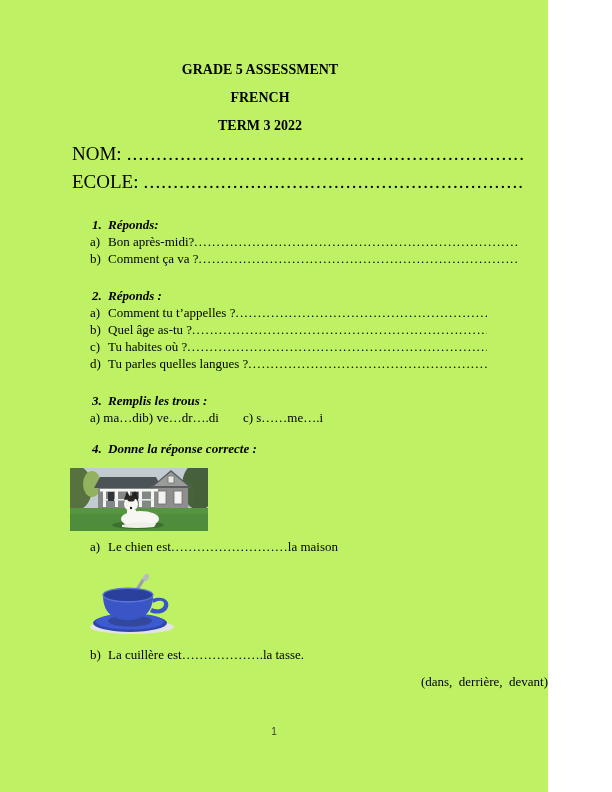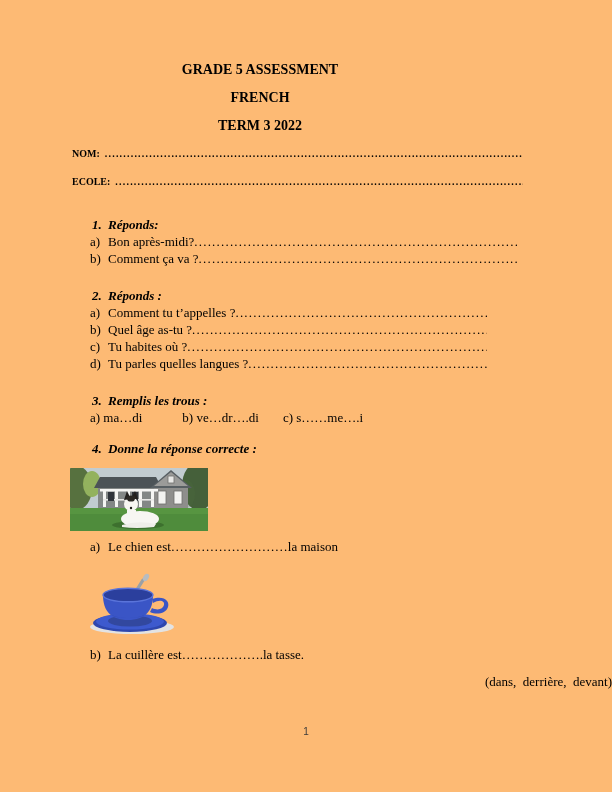--- a/index.html
+++ b/index.html
@@ -1,44 +1,44 @@
 <!DOCTYPE html>
 <html><head>
 <meta charset="utf-8">
 <style>
   html,body { margin:0; padding:0; background:#ffffff; }
   .page {
-    width:612px; height:792px; position:relative; background:#fdba74;
+    width:548px; height:792px; position:relative; background:#bef264;
     color:#000; font-family:"Liberation Serif", serif;
     font-size:13px; line-height:17px; overflow:hidden;
   }
   
   .header { padding-top:56px; margin-left:72px; width:376px; text-align:center; }
   .header .hline { font-weight:bold; font-size:14px; line-height:28px; }
   
   .fields { margin-left:72px; width:451px; }
-  .field { display:flex; align-items:flex-start; font-weight:bold; font-size:10px; line-height:28px; }
+  .field { display:flex; align-items:flex-start; font-weight:normal; font-size:19px; line-height:28px; }
   .field .flabel { margin-right:5px; white-space:nowrap; }
   .leader { flex:1 1 auto; overflow:hidden; white-space:nowrap; letter-spacing:1.2px; }
   
   .q { margin-left:72px; }
   .q-head { display:flex; font-weight:bold; font-style:italic; }
   .q-head .qnum { margin-left:20px; width:16px; flex:0 0 auto; }
   .item { display:flex; align-items:baseline; margin-left:18px; }
   .item .letter { width:18px; flex:0 0 auto; }
   .item .itext { white-space:nowrap; flex:0 0 auto; }
   .q1 .item { width:427px; }
   .q2 .item { width:397px; }
   .q1 { margin-top:20px; }
   .q2 { margin-top:20px; }
   .q3 { margin-top:20px; }
   .q4 { margin-top:14px; }
   .fill-row { display:flex; margin-left:18px;text-align:right; }
   .fill-row .fill-item { white-space:pre; }
-  .fill-row .fill-item:nth-child(2) { margin-left:40px; }
+  .fill-row .fill-item:nth-child(2) { }
   .fill-row .fill-item:nth-child(3) { margin-left:24px; }
   
   .pic { display:block; }
   .pic-house { margin:11px 0 0 -2px; }
   .pic-cup { margin:18px 0 0 10px; }
   .plain-item { margin-top:3px; }
   .plain-item-b { margin-top:5px; }
   .options { margin-left:46px; margin-top:10px; white-space:pre;text-align:right; }
   
   .footer {

